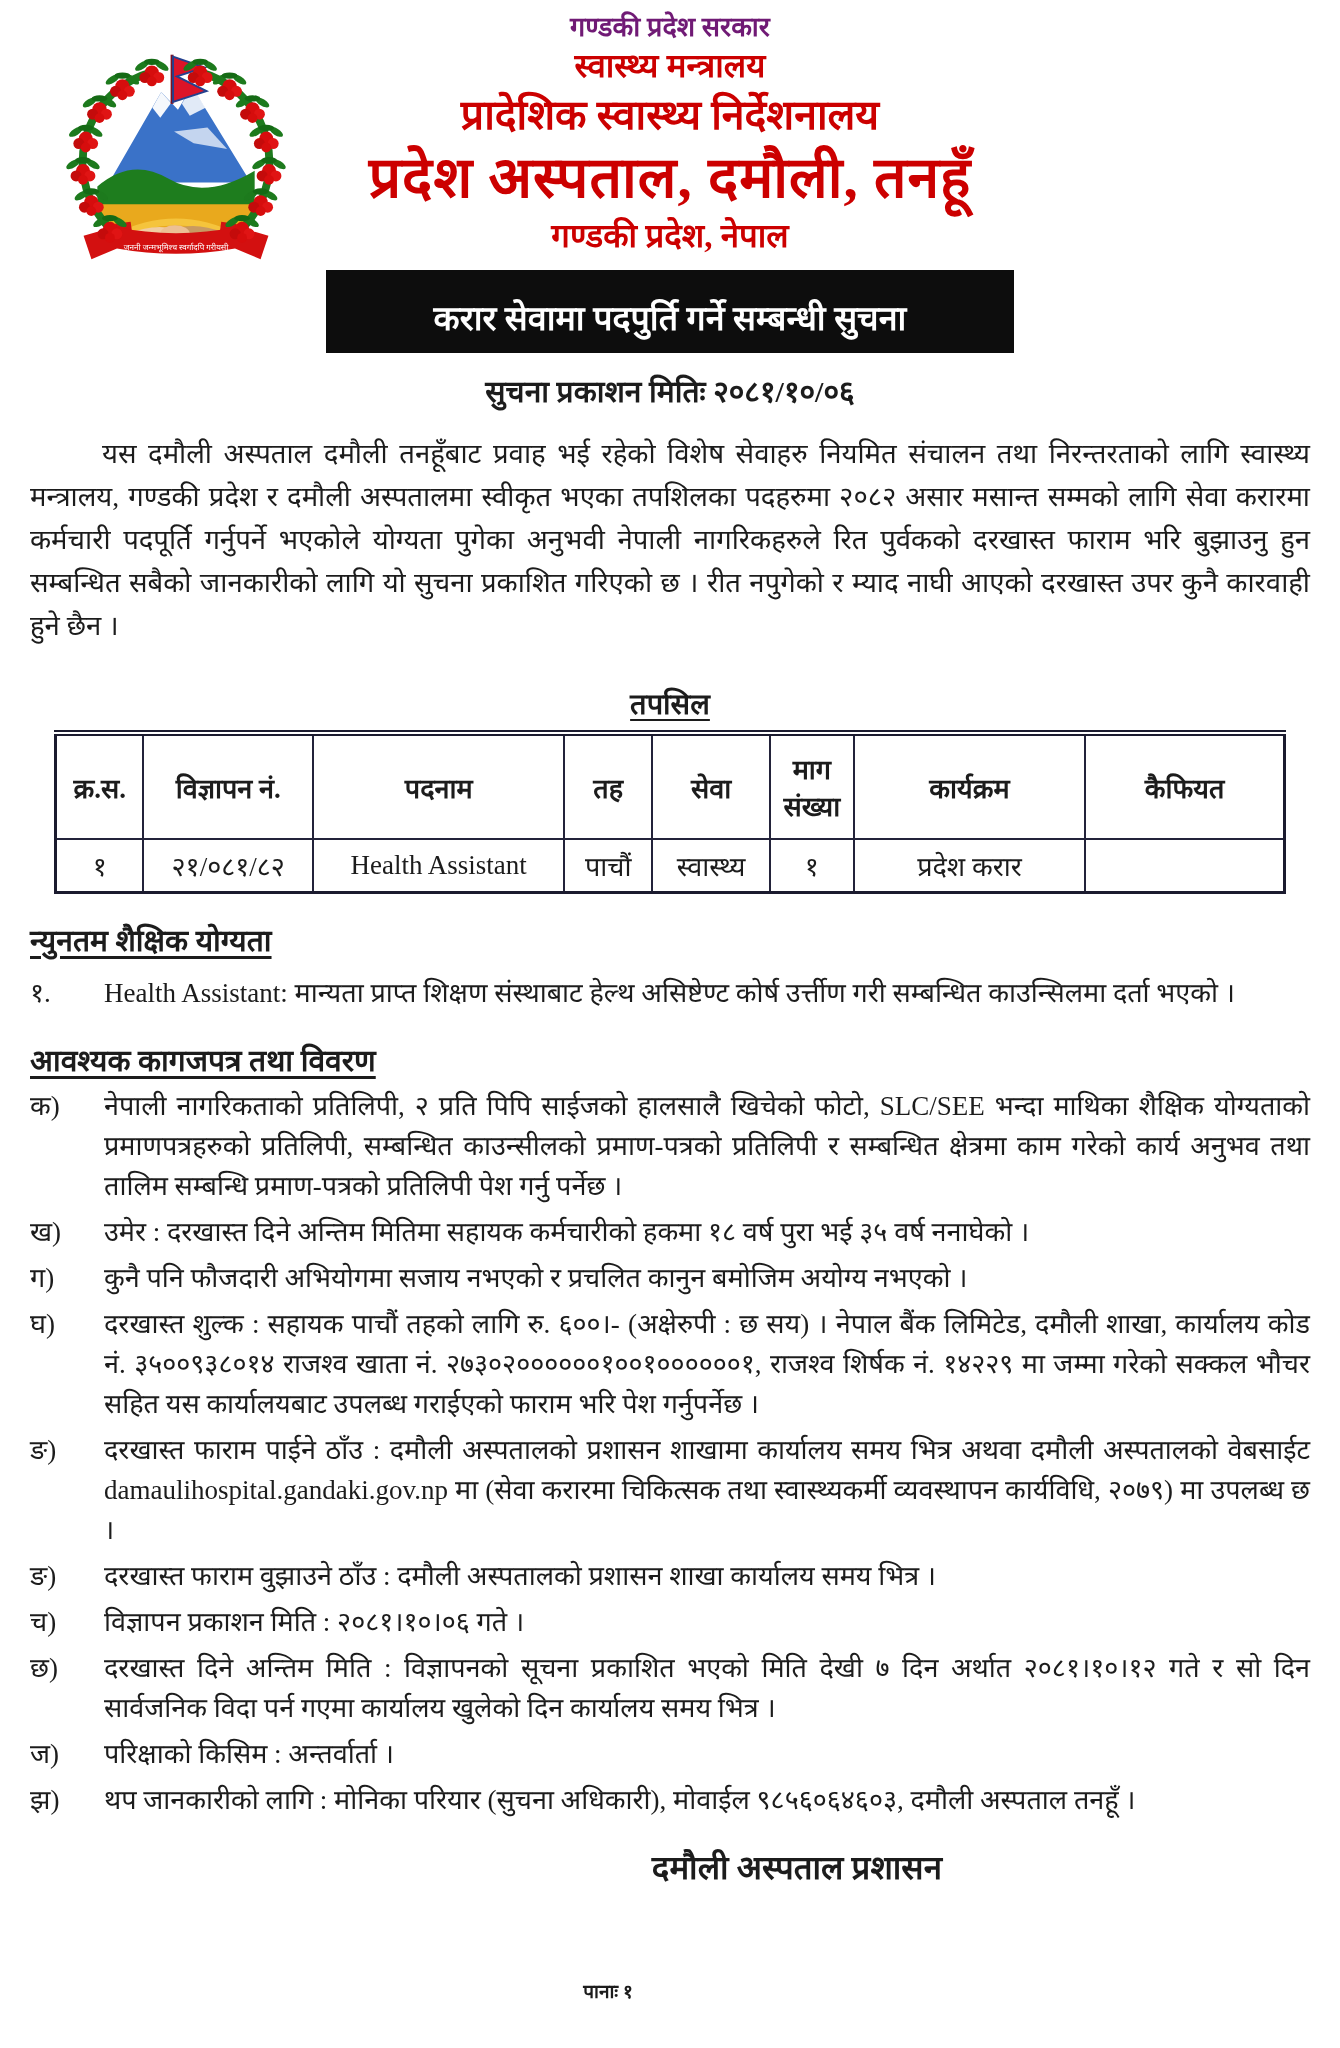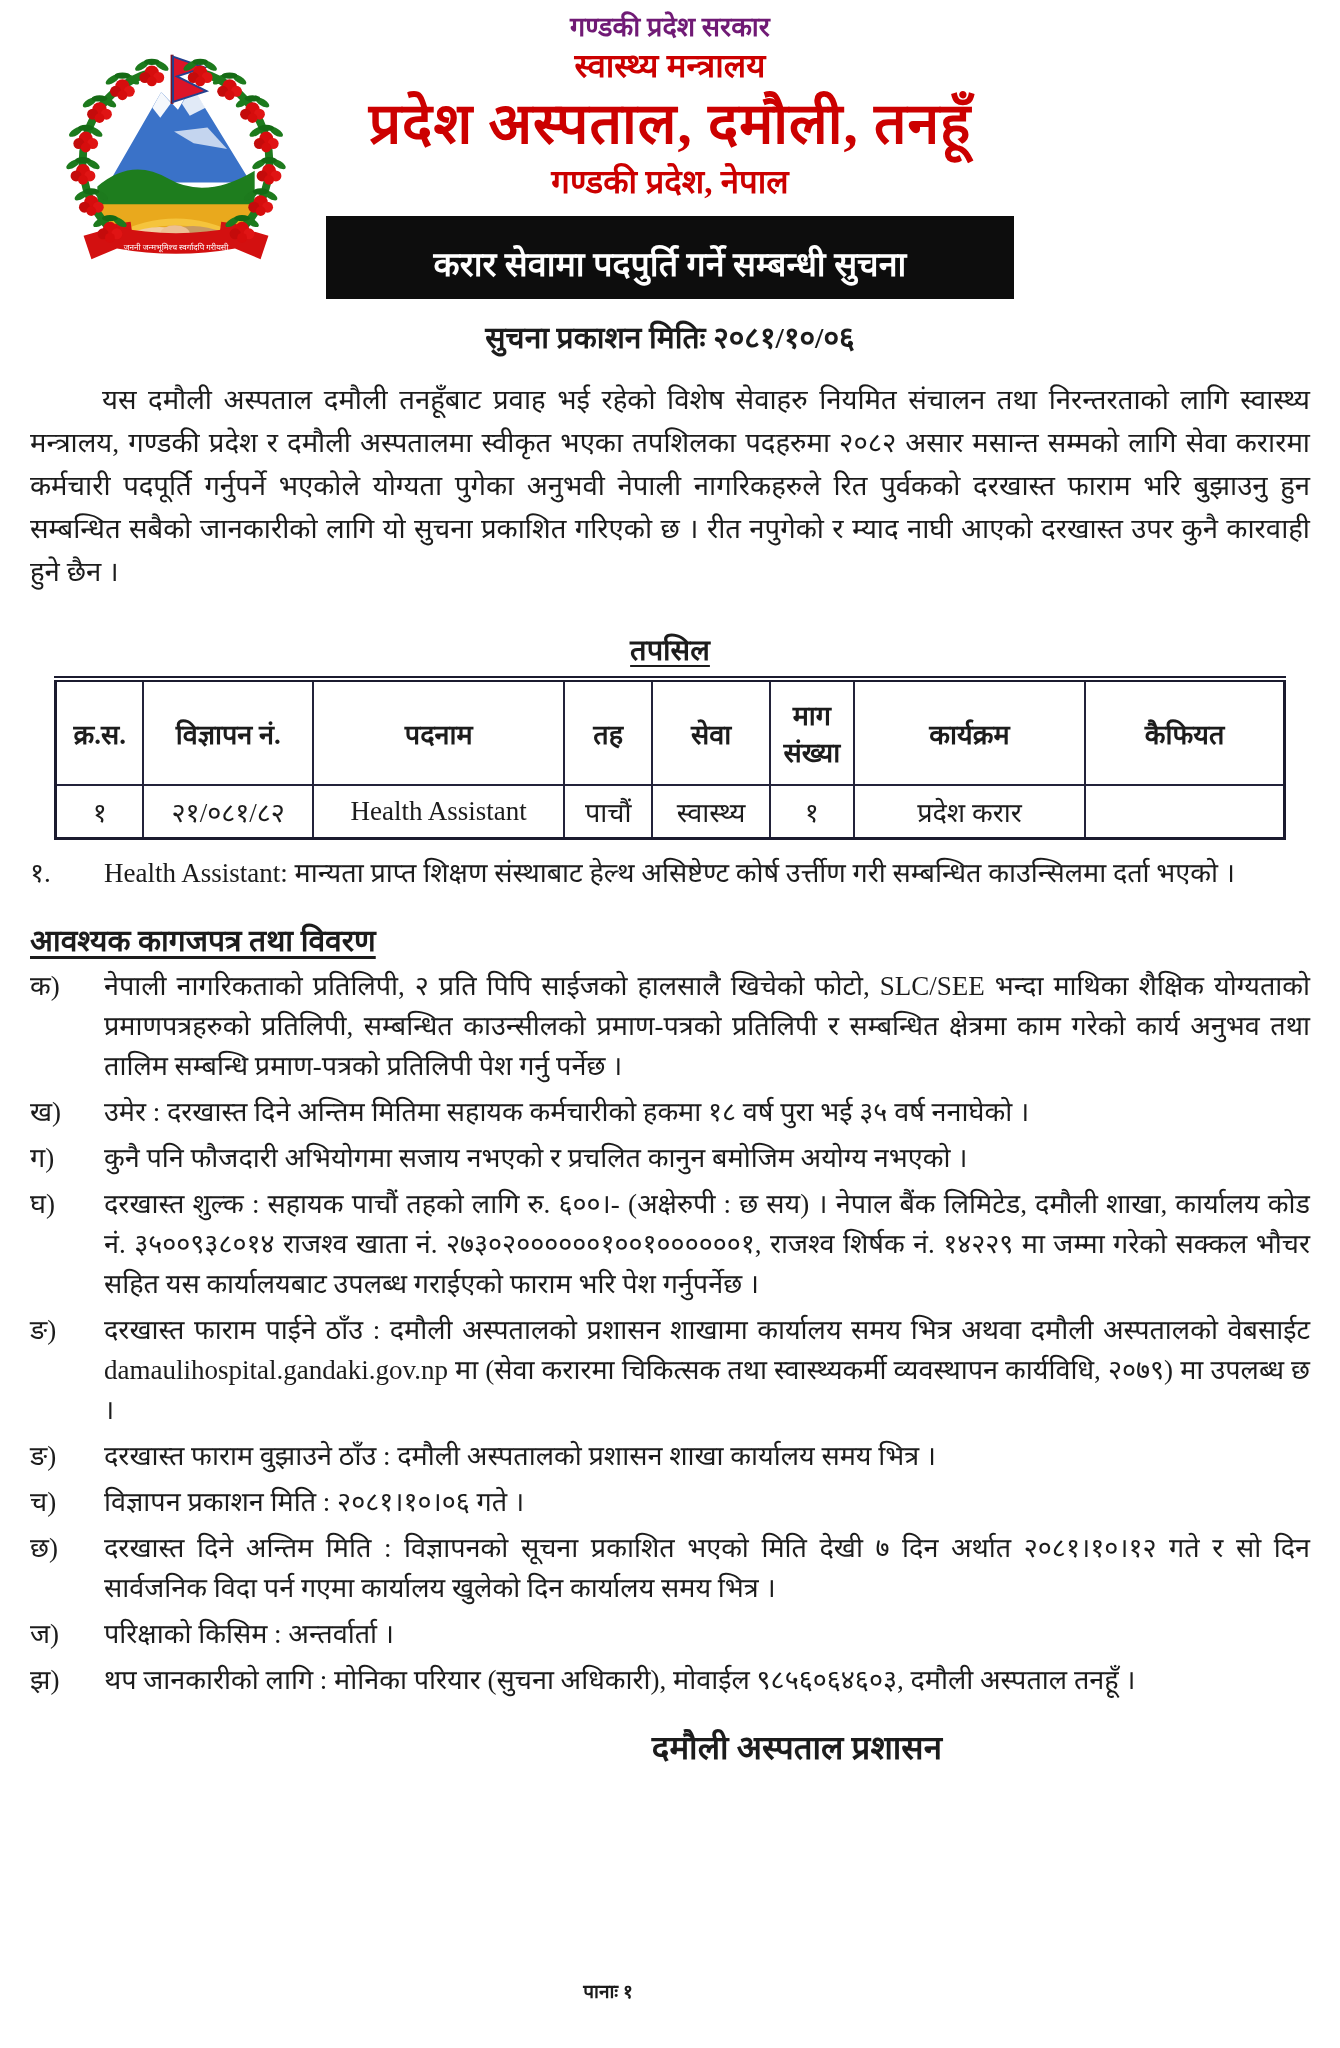--- a/index.html
+++ b/index.html
@@ -121,20 +121,21 @@
           <use href="#fl" x="42.2" y="63.5"></use>
             <use href="#fl" x="28.2" y="93.4"></use>
           <use href="#fl" x="25.4" y="126.3"></use>
             <use href="#fl" x="33.9" y="158.1"></use>
           <use href="#fl" x="52.8" y="185.2"></use>
         </svg>
       </div>
 
       <div class="h-gov">गण्डकी प्रदेश सरकार</div>
       <div class="h-ministry">स्वास्थ्य मन्त्रालय</div>
+      <div class="h-directorate">प्रादेशिक स्वास्थ्य निर्देशनालय</div>
       <div class="h-hospital">प्रदेश अस्पताल, दमौली, तनहूँ</div>
       <div class="h-province">गण्डकी प्रदेश, नेपाल</div>
     </div>
 
     <div class="banner-wrap">
       <div class="banner">करार सेवामा पदपुर्ति गर्ने सम्बन्धी सुचना</div>
     </div>
 
     <div class="pub-date">सुचना प्रकाशन मितिः २०८१/१०/०६</div>
 
@@ -172,20 +173,21 @@
           <td>Health Assistant</td>
           <td>पाचौं</td>
           <td>स्वास्थ्य</td>
           <td>१</td>
           <td>प्रदेश करार</td>
           <td></td>
         </tr>
       </tbody>
     </table>
 
+    <div class="sec-heading">न्युनतम शैक्षिक योग्यता</div>
     <div class="qual-item">
       <span class="num">१.</span>
       <div class="txt">
         <span class="qual-title">Health Assistant:</span>
         <span>मान्यता प्राप्त शिक्षण संस्थाबाट हेल्थ असिष्टेण्ट कोर्ष उर्त्तीण गरी सम्बन्धित काउन्सिलमा दर्ता भएको ।</span>
       </div>
     </div>
 
     <div class="sec-heading doc-list">आवश्यक कागजपत्र तथा विवरण</div>
 

